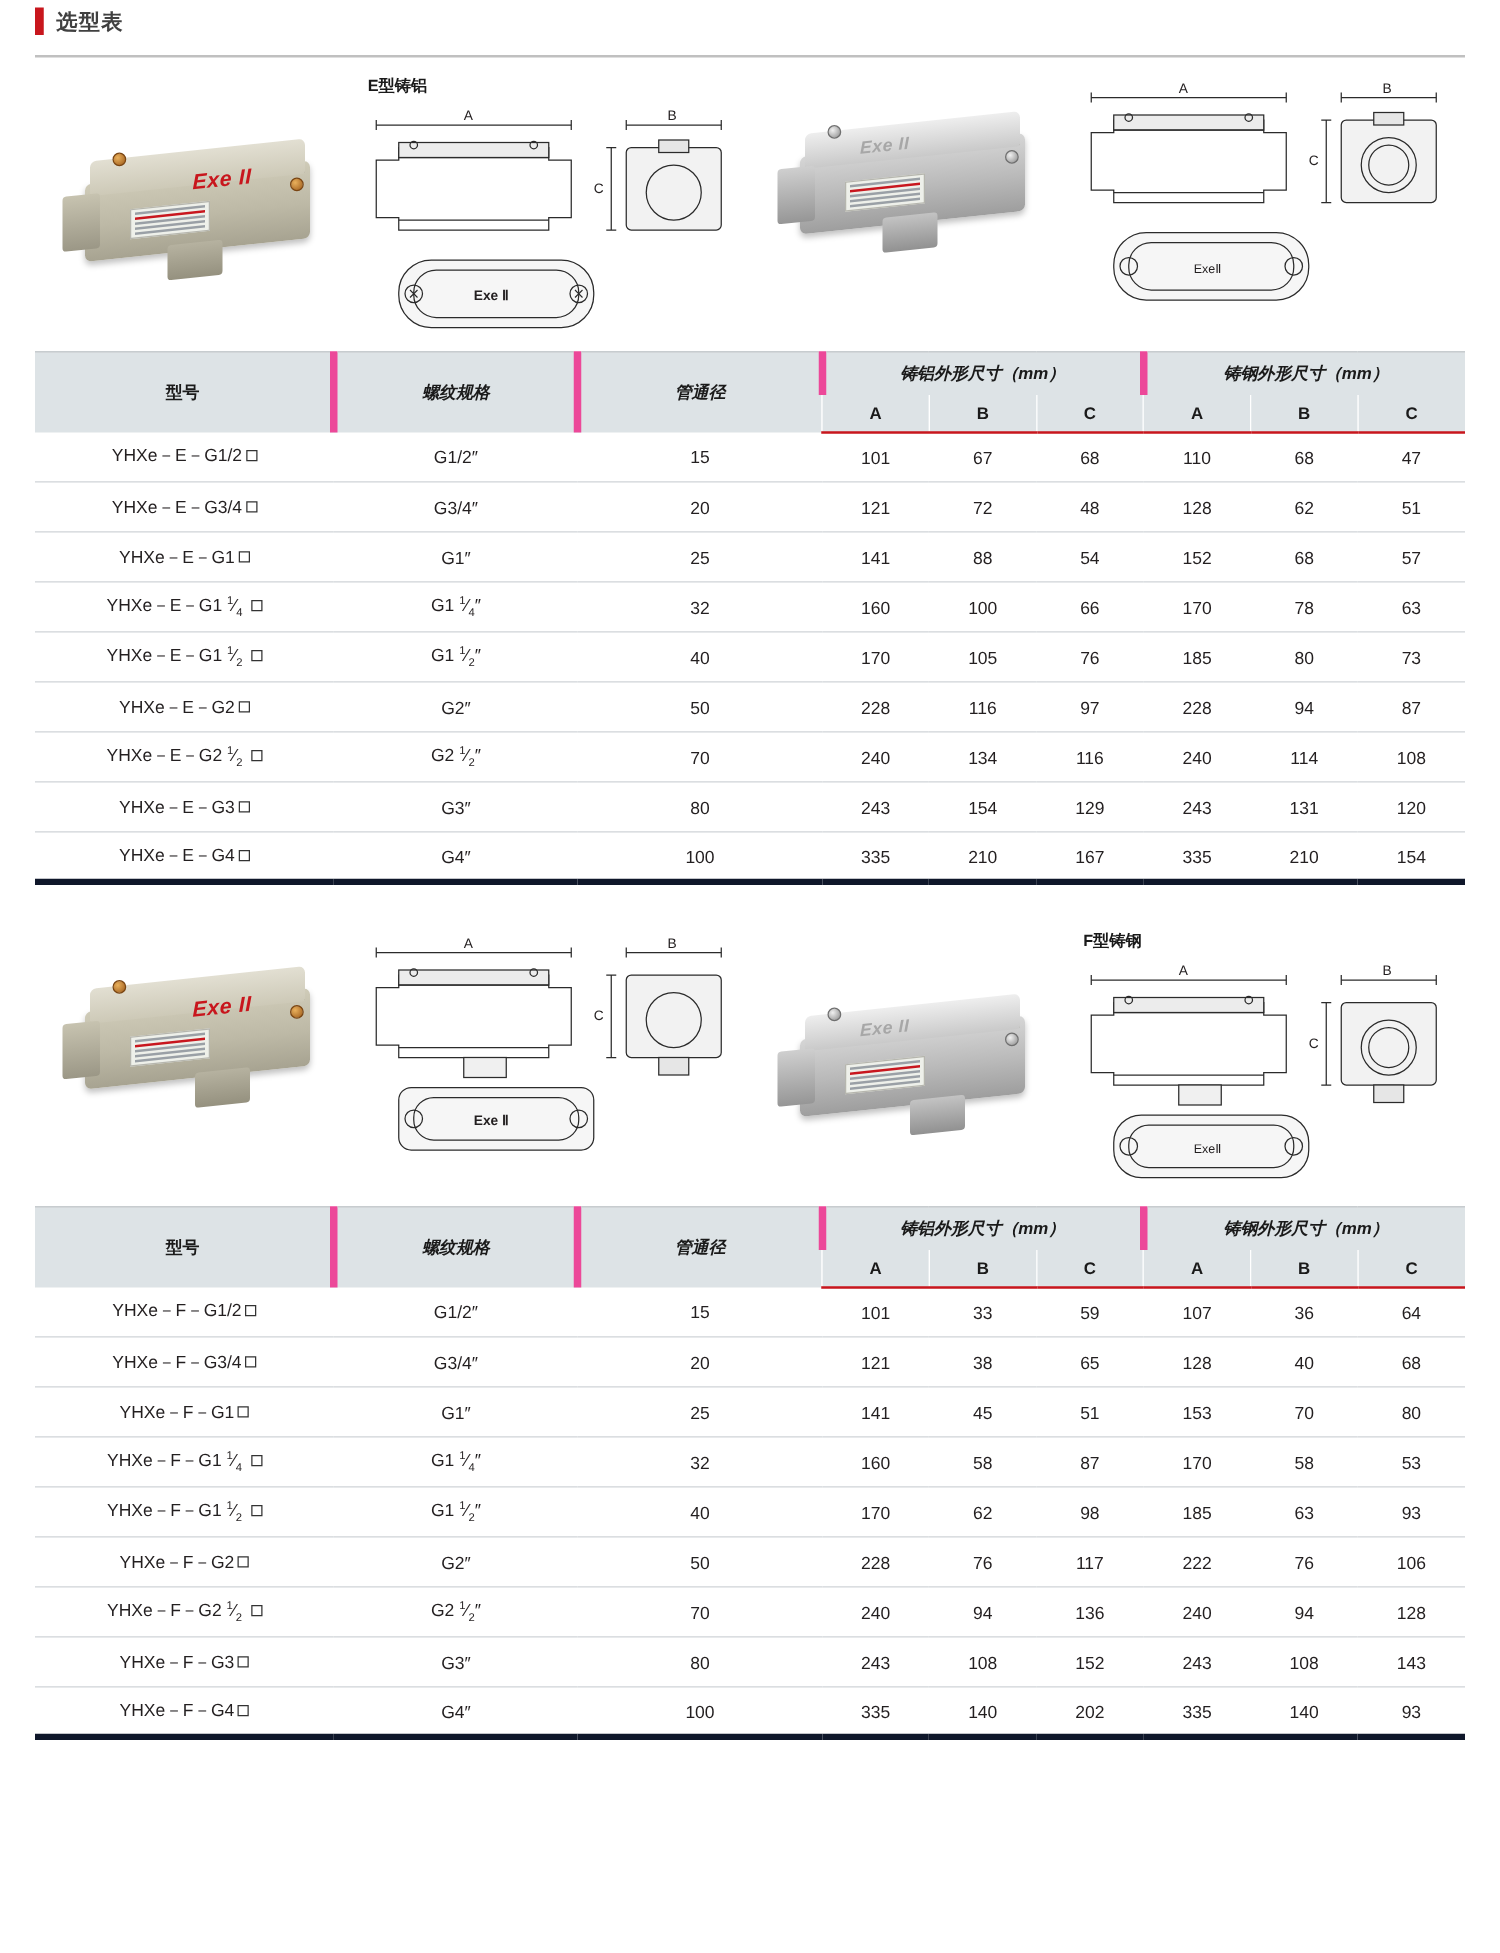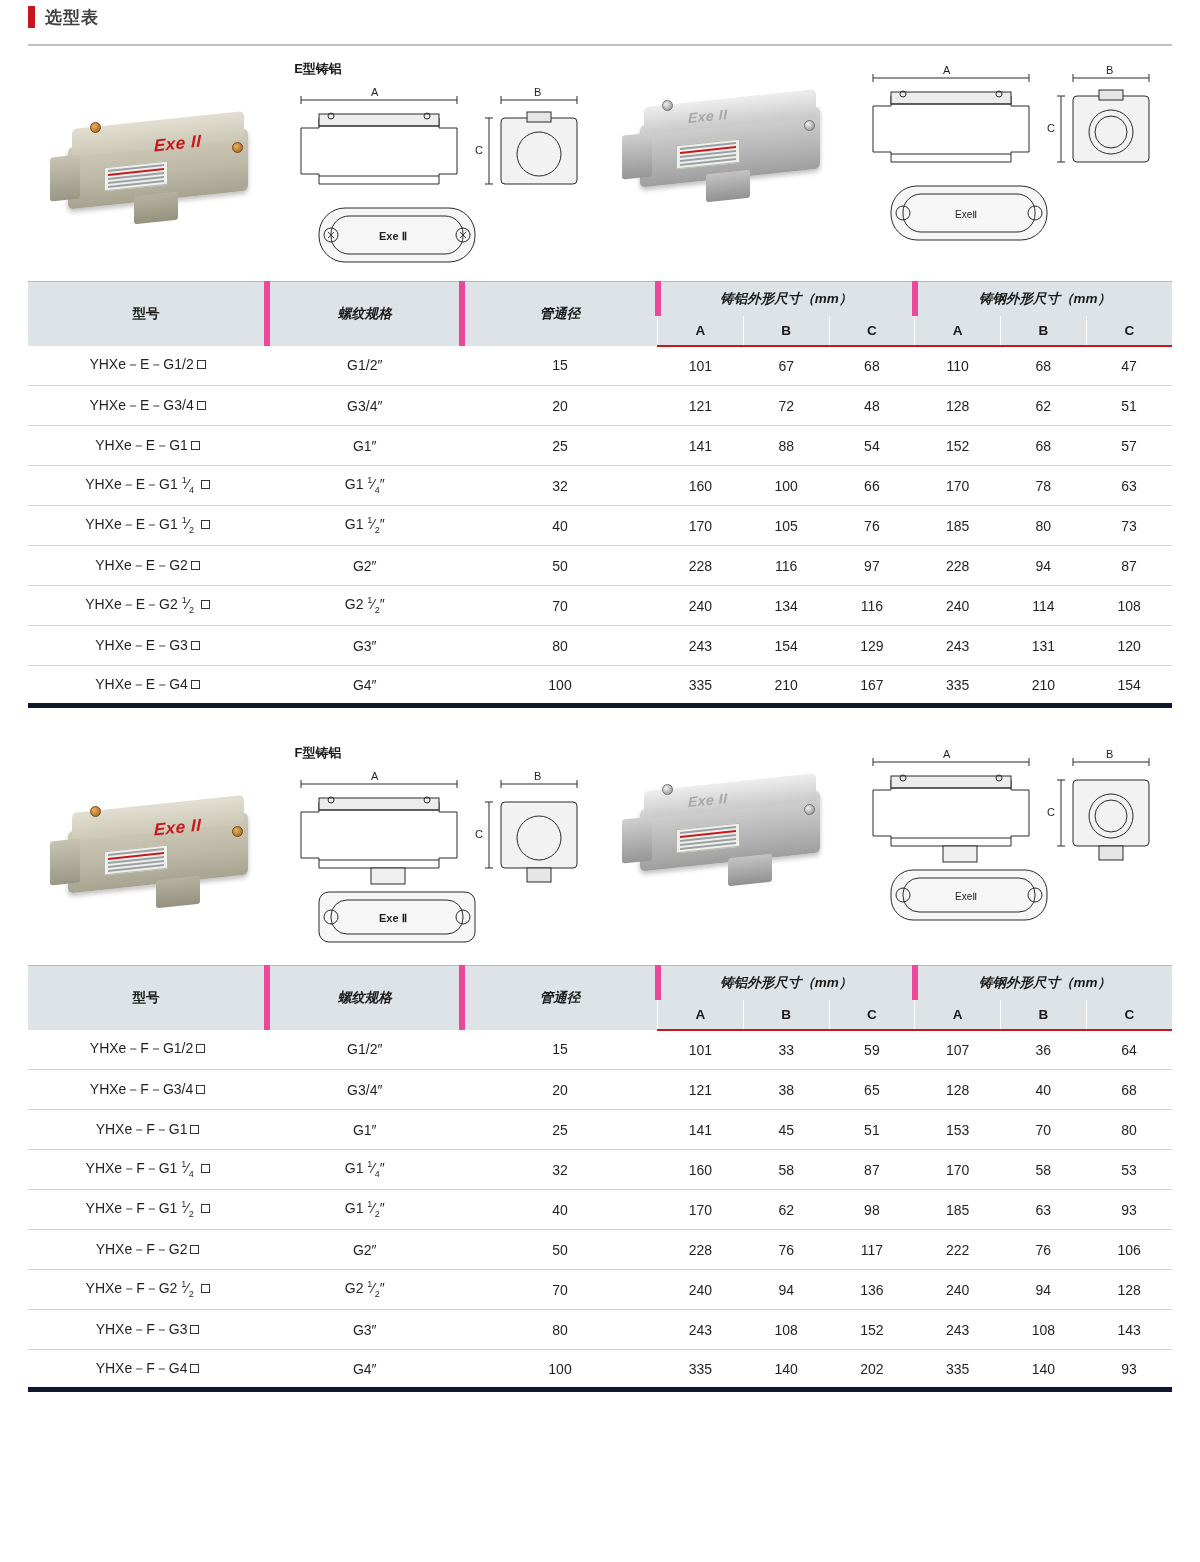--- a/index.html
+++ b/index.html
@@ -458,21 +458,20 @@
         </tr>
       </tbody>
   </table>
 </div>
 
 <div class="section" style="margin-top:22px;">
 
   <div class="figs">
 
     <div class="fig-col">
-      <div class="fig-label">F型铸铝</div>
       <div class="fig-body">
         <div class="photo-wrap">
           <div class="photo alum">
             <div class="body-main"></div>
             <div class="lid-edge"></div>
             <div class="body-lid"></div>
             <div class="nozzle-l"></div>
             <div class="nozzle-b" style="left:110px;"></div>
             <div class="screw" style="left:44px;top:32px;"></div>
             <div class="screw" style="left:186px;top:52px;"></div>
@@ -513,20 +512,21 @@
             <text x="88" y="14" font-size="11">A</text>
             <text x="251" y="14" font-size="11">B</text>
             <text x="192" y="72" font-size="11">C</text>
             <text x="96" y="156" font-size="11" font-weight="bold">Exe Ⅱ</text>
           </svg>
         </div>
       </div>
     </div>
 
     <div class="fig-col">
+      <div class="fig-label">F型铸钢</div>
       <div class="fig-body">
         <div class="photo-wrap">
           <div class="photo steel">
             <div class="body-main"></div>
             <div class="lid-edge"></div>
             <div class="body-lid"></div>
             <div class="nozzle-l"></div>
             <div class="nozzle-b" style="left:110px;"></div>
             <div class="screw" style="left:44px;top:32px;"></div>
             <div class="screw" style="left:186px;top:52px;"></div>

